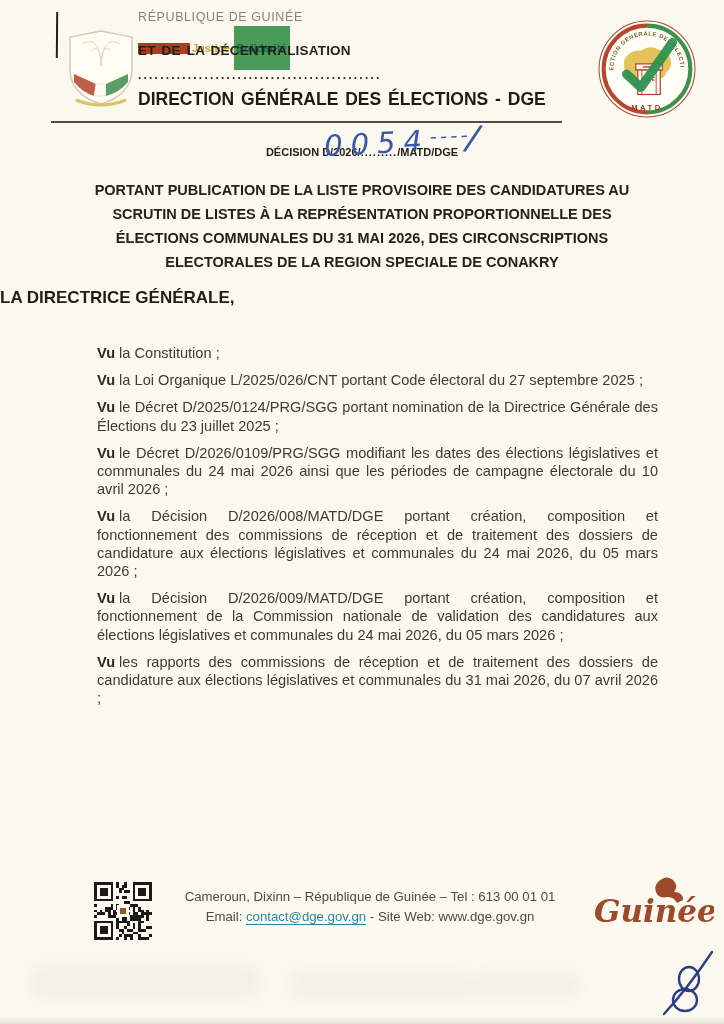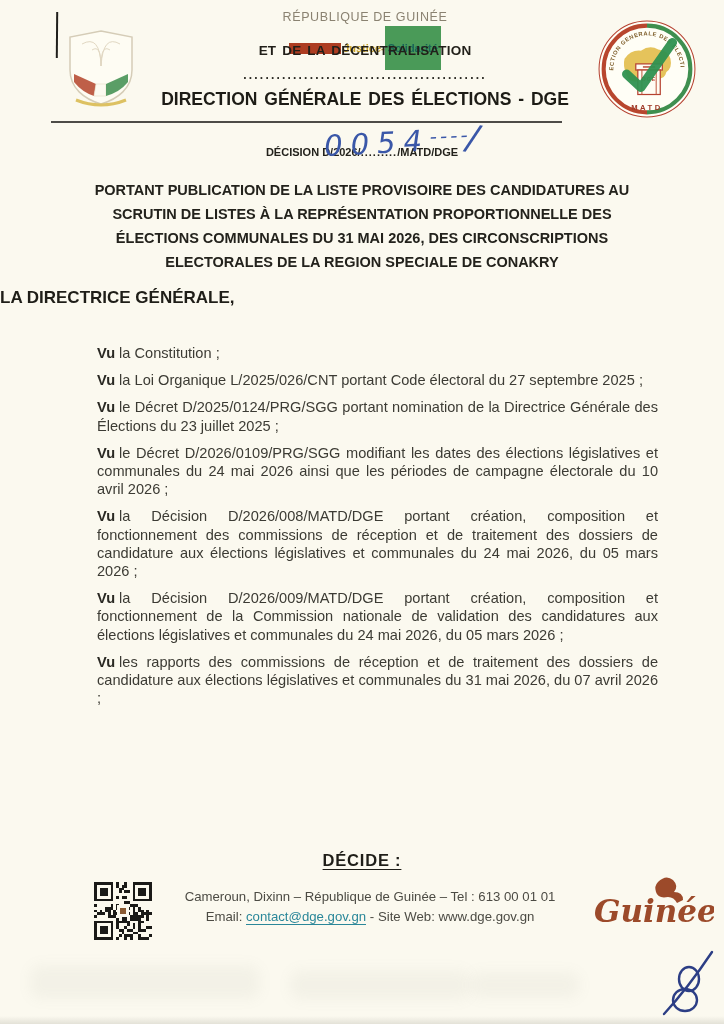--- a/index.html
+++ b/index.html
@@ -7,21 +7,21 @@
   .page{position:relative;width:724px;height:1024px;margin:0 auto;background:#fbf9ef;overflow:hidden;
         box-shadow:0 0 6px rgba(0,0,0,.25);color:#3c3b34;}
   
   .edge-mark{position:absolute;left:56px;top:12px;width:2px;height:46px;background:#20201c;transform:rotate(.5deg);}
   .ghost{position:absolute;background:#8d8d7d;opacity:.07;filter:blur(7px);border-radius:10px;}
   .shade-bottom{position:absolute;left:0;bottom:0;width:100%;height:8px;background:linear-gradient(to top,rgba(120,120,110,.18),rgba(0,0,0,0));}
 
   
   .coat{position:absolute;left:62px;top:26px;width:78px;height:84px;}
   .seal{position:absolute;left:596px;top:18px;width:102px;height:102px;}
-  .head-center{position:absolute;left:138px;top:10px;width:454px;text-align:center;}
+  .head-center{position:absolute;left:138px;top:10px;width:454px;}
   .republic{font-size:12.5px;letter-spacing:.6px;color:#8a8271;}
   .motto-row{margin-top:2px;height:14px;line-height:13px;font-size:11px;}
   .motto-red{display:inline-block;width:52px;height:11px;background:#ad3d22;vertical-align:middle;margin-right:2px;}
   .motto-justice{color:#c9a227;font-weight:bold;vertical-align:middle;}
   .motto-green{display:inline-block;background:#4a9a58;color:#186457;font-weight:bold;padding:16px 3px;height:12px;line-height:12px;vertical-align:middle;}
   .ministry{margin-top:3px;font-weight:bold;font-size:13.5px;line-height:1.2;color:#211f19;letter-spacing:.2px;word-spacing:2px;}
   .dots-sep{margin-top:9px;font-size:12px;font-weight:bold;letter-spacing:2.2px;color:#2b2a24;white-space:nowrap;}
   .dge-title{margin-top:7px;font-weight:bold;font-size:17.5px;color:#1d1c16;word-spacing:2px;}
   .rule{position:absolute;left:51px;top:121px;width:511px;border-top:2px solid #4d4c47;}
 
@@ -116,21 +116,20 @@
   <div class="body-block">
     <p class="vu"><b class="lead">Vu</b><span>la Constitution ;</span></p>
     <p class="vu"><b class="lead">Vu</b><span>la Loi Organique L/2025/026/CNT portant Code électoral du 27 septembre 2025 ;</span></p>
     <p class="vu"><b class="lead">Vu</b><span>le Décret D/2025/0124/PRG/SGG portant nomination de la Directrice Générale des Élections du 23 juillet 2025 ;</span></p>
     <p class="vu"><b class="lead">Vu</b><span>le Décret D/2026/0109/PRG/SGG modifiant les dates des élections législatives et communales du 24 mai 2026 ainsi que les périodes de campagne électorale du 10 avril 2026 ;</span></p>
     <p class="vu"><b class="lead">Vu</b><span>la Décision D/2026/008/MATD/DGE portant création, composition et fonctionnement des commissions de réception et de traitement des dossiers de candidature aux élections législatives et communales du 24 mai 2026, du 05 mars 2026 ;</span></p>
     <p class="vu"><b class="lead">Vu</b><span>la Décision D/2026/009/MATD/DGE portant création, composition et fonctionnement de la Commission nationale de validation des candidatures aux élections législatives et communales du 24 mai 2026, du 05 mars 2026 ;</span></p>
     <p class="vu"><b class="lead">Vu</b><span>les rapports des commissions de réception et de traitement des dossiers de candidature aux élections législatives et communales du 31 mai 2026, du 07 avril 2026 ;</span></p>
   </div>
 
-  <div class="decide"><span>DÉCIDE :</span></div>
 
   <div id="qr"><svg viewBox="0 0 21 21" width="100%" height="100%" shape-rendering="crispEdges">
         <rect x="0" y="0" width="7" height="7" fill="#1a1a18"></rect>
         <rect x="1" y="1" width="5" height="5" fill="#fbf9ef"></rect>
         <rect x="2" y="2" width="3" height="3" fill="#1a1a18"></rect>
         <rect x="14" y="0" width="7" height="7" fill="#1a1a18"></rect>
         <rect x="15" y="1" width="5" height="5" fill="#fbf9ef"></rect>
         <rect x="16" y="2" width="3" height="3" fill="#1a1a18"></rect>
         <rect x="0" y="14" width="7" height="7" fill="#1a1a18"></rect>
         <rect x="1" y="15" width="5" height="5" fill="#fbf9ef"></rect>

